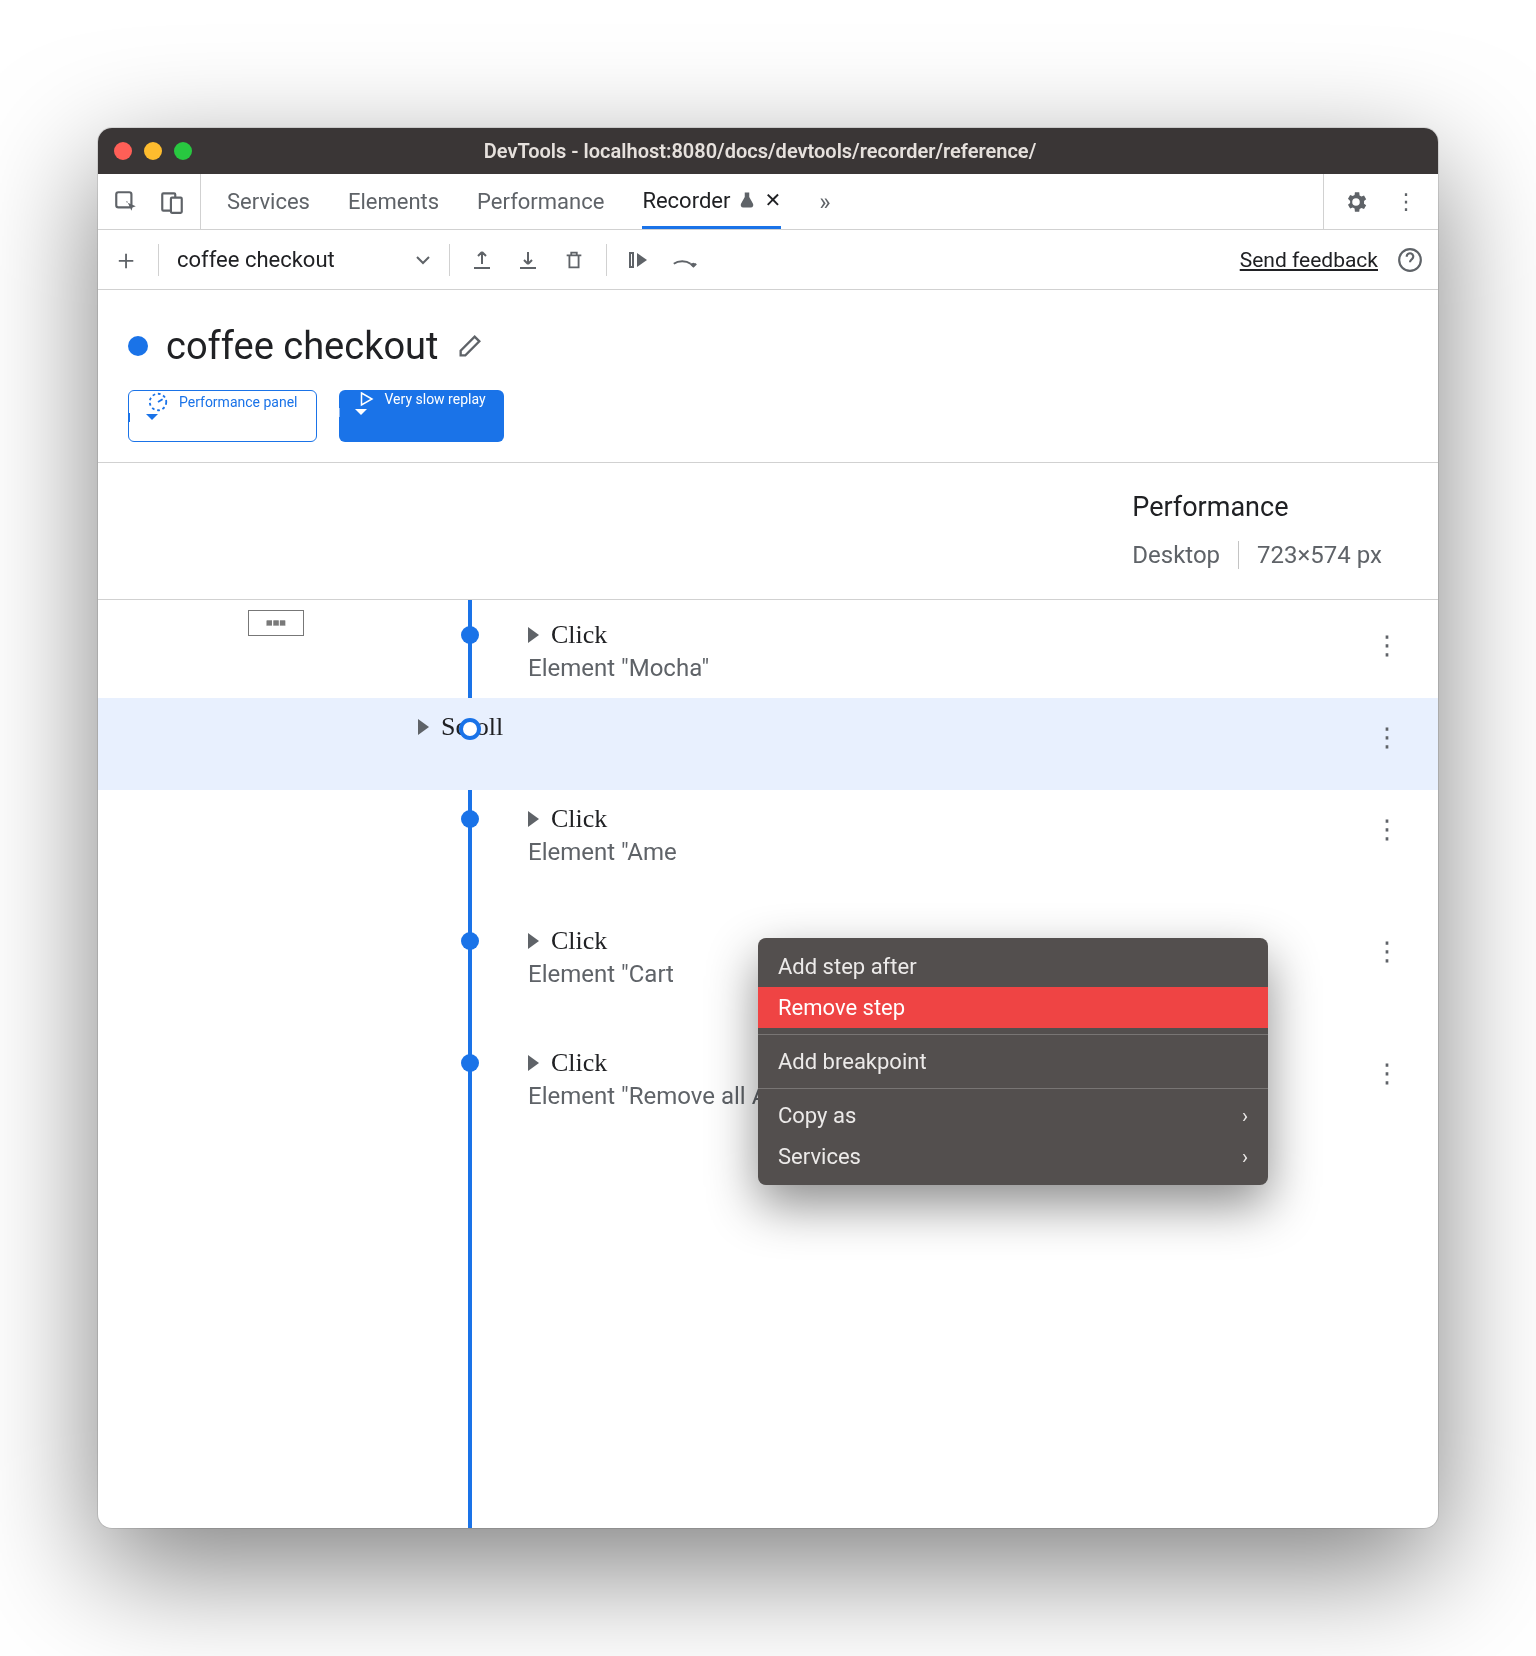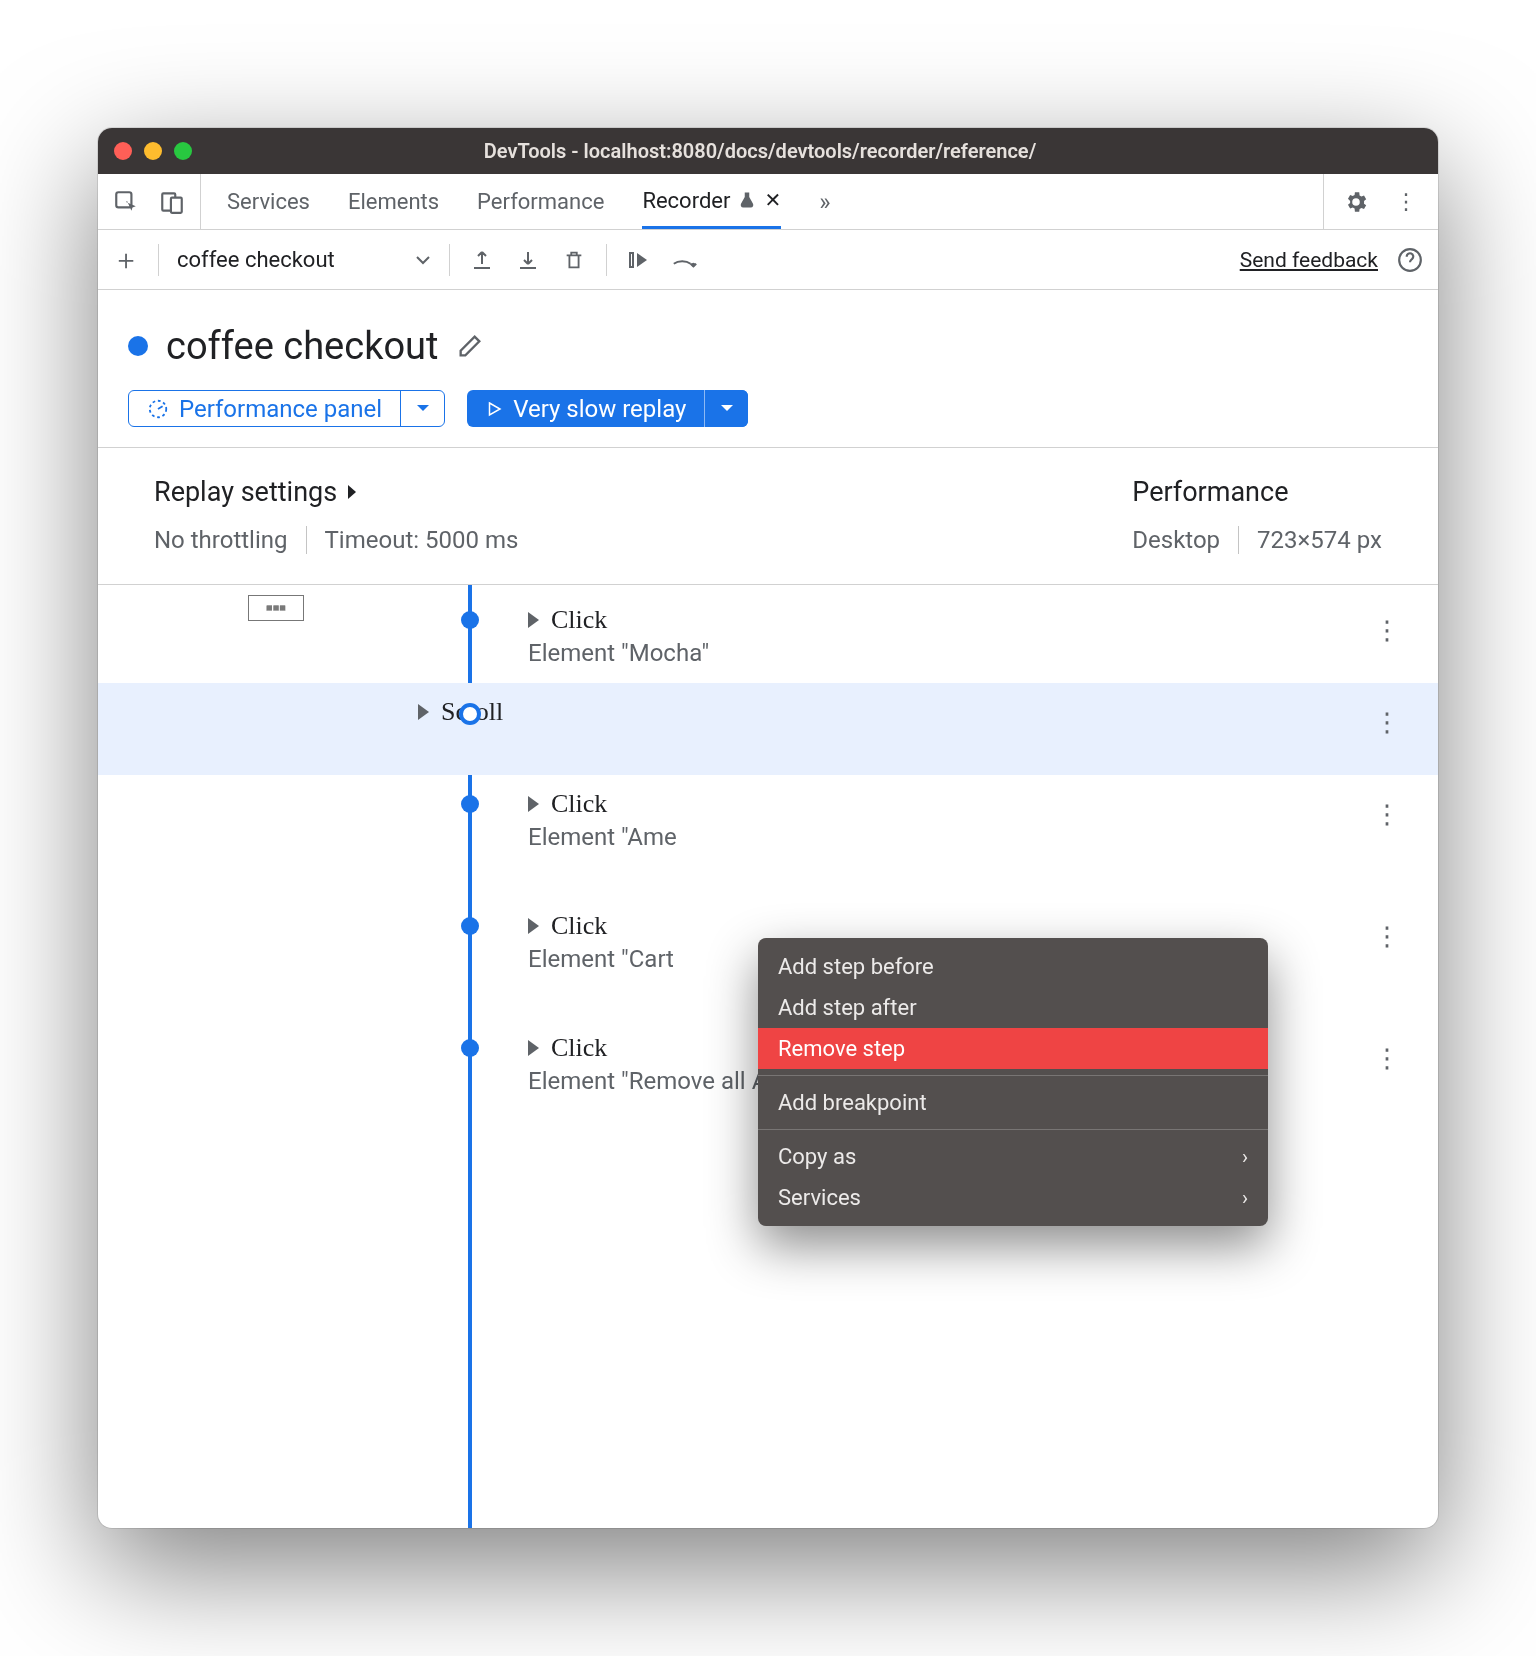--- a/index.html
+++ b/index.html
@@ -66,21 +66,21 @@
   }
   .toolbar .sep { width: 1px; height: 32px; background: #d1d1d1; }
   .recording-select { display: flex; align-items: center; gap: 80px; }
   .link { text-decoration: underline; color: #202124; font-size: 21px;}
   .spacer { flex: 1; }
 
   .header-block { padding: 34px 30px 20px 30px; }
   .rec-title { display: flex; align-items: center; gap: 18px; font-size: 38px; color: #202124; margin-bottom: 22px;}
   .blue-dot { width: 20px; height: 20px; border-radius: 50%; background: #1a73e8; }
   .btn-row { display: flex; gap: 22px; align-items: center; }
-  .split-btn { display: flex; border-radius: 6px; overflow: hidden; font-size: 24px; height: 37px; }
+  .split-btn { display: flex; border-radius: 6px; overflow: hidden; font-size: 14px; height: 52px; flex-direction: column; }
   .split-btn .main { display: flex; align-items: center; gap: 10px; padding: 0 18px; }
   .split-btn .caret { display: flex; align-items: center; justify-content: center; width: 44px; border-left: 1px solid; }
   .split-outline { border: 1.5px solid #1a73e8; color: #1a73e8; }
   .split-outline .caret { border-color: #1a73e8; }
   .split-solid { background: #1a73e8; color: #fff; }
   .split-solid .caret { border-color: rgba(255,255,255,.5); background:#1a73e8;}
 
   .settings-row {
     border-top: 1px solid #d1d1d1;
     border-bottom: 1px solid #d1d1d1;
@@ -277,35 +277,20 @@
         <div class="caret">
             <svg width="14" height="9" viewBox="0 0 14 9" fill="#fff">
               <path d="M1 1l6 6 6-6z"></path>
             </svg>
           </div>
       </div>
     </div>
   </div>
 
   <div class="settings-row">
-    <div class="settings-col">
-      <h3>
-        <span>Replay settings</span>
-        <span>
-            <svg width="10" height="16" viewBox="0 0 10 16" fill="#202124">
-              <path d="M1 1l8 7-8 7z"></path>
-            </svg>
-          </span>
-      </h3>
-      <div class="meta">
-        <span>No throttling</span>
-        <span class="msep"></span>
-        <span>Timeout: 5000 ms</span>
-      </div>
-    </div>
     <div class="settings-col right">
       <h3>
           <span>Performance</span>
         </h3>
       <div class="meta">
         <span>Desktop</span>
         <span class="msep"></span>
         <span>723×574 px</span>
       </div>
     </div>
@@ -370,23 +355,20 @@
             <span>Click</span>
           </div>
         <div class="step-sub">Element "Remove all Americano"</div>
       </div>
       <div class="row-more">⋮</div>
     </div>
   </div>
 
   <div class="ctx-menu">
     <div class="ctx-item">
-        <span>Add step before</span>
-      </div>
-    <div class="ctx-item">
         <span>Add step after</span>
       </div>
     <div class="ctx-item hovered">
         <span>Remove step</span>
       </div>
     <div class="ctx-div"></div>
     <div class="ctx-item">
         <span>Add breakpoint</span>
       </div>
     <div class="ctx-div"></div>

